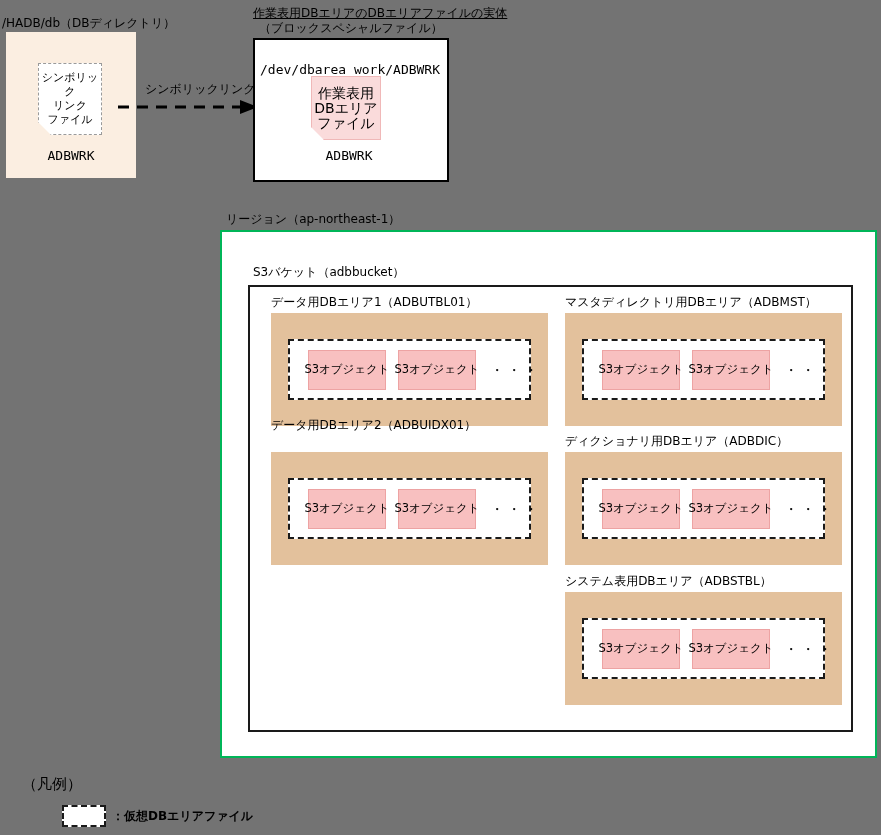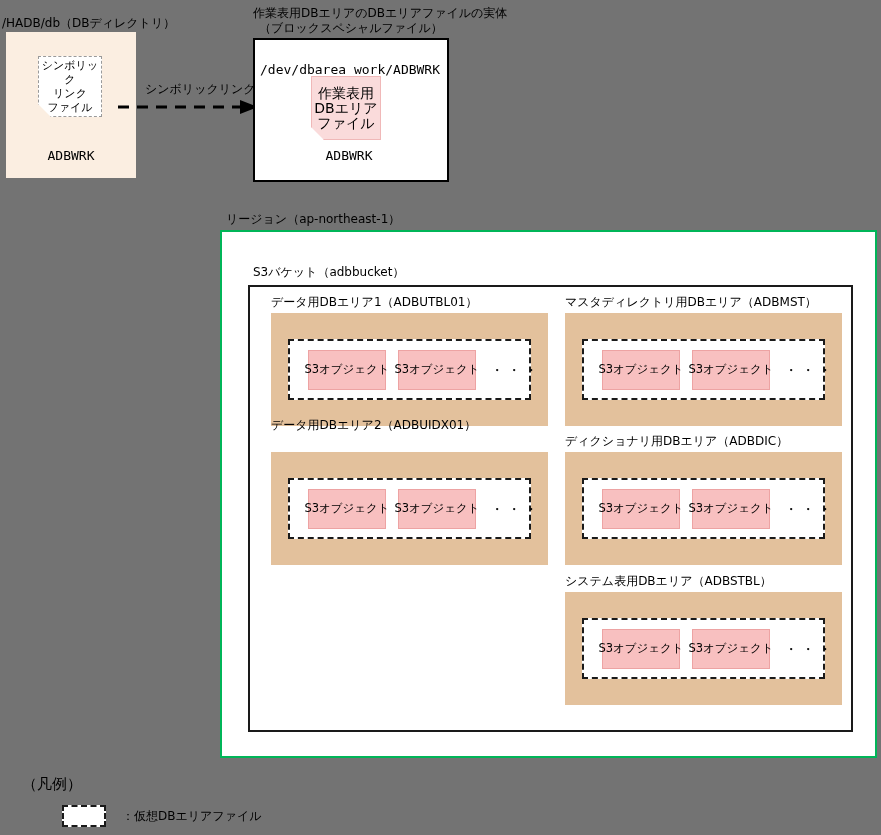--- a/index.html
+++ b/index.html
@@ -32,22 +32,22 @@
   
   #dbdir-box {
     position: absolute;
     left: 6px; top: 32px;
     width: 130px; height: 146px;
     background: #fbeee1;
   }
   
   #symlink-file {
     position: absolute;
-    left: 38px; top: 56px;
-    width: 64px; height: 61px;
+    left: 38px; top: 63px;
+    width: 64px; height: 72px;
   }
   .docshape {
     position: absolute;
     inset: 0;
     background: #ffffff;
     border: 1px dashed #9a9a9a;
     clip-path: polygon(0 0, 100% 0, 100% 100%, 13px 100%, 0 calc(100% - 13px));
   }
   .docshape.pink {
     background: #fadbdb;
@@ -134,21 +134,21 @@
 
   
   #legend-title { position: absolute; left: 22px; top: 775px; font-size: 15px; }
   #legend-row { position: absolute; left: 62px; top: 805px; display: flex; align-items: center; }
   #legend-swatch {
     width: 44px; height: 22px;
     border: 2px dashed #1a1a1a;
     background: #ffffff;
     box-sizing: border-box;
   }
-  #legend-text { margin-left: 16px; font-size: 12px; white-space: nowrap; }
+  #legend-text { margin-left: 6px; font-size: 12px; white-space: nowrap; font-weight: bold; }
 </style>
 </head>
 <body>
 
 <div id="canvas">
 
   <div class="lbl" style="left:2px; top:16px;">/HADB/db（DBディレクトリ）</div>
 
   <div id="dbdir-box"></div>
 
@@ -162,21 +162,21 @@
   </div>
 
   <div id="adbwrk-link-name" class="mono">ADBWRK</div>
 
   <div class="lbl" style="left:145px; top:82px;">シンボリックリンク</div>
   <svg id="symlink-arrow" viewBox="0 0 140 14">
     <line x1="0" y1="7" x2="124" y2="7" stroke="#000" stroke-width="3" stroke-dasharray="11,8"></line>
     <polygon points="122,0 140,7 122,14" fill="#000"></polygon>
   </svg>
 
-  <div class="lbl" style="left:253px; top:6px;">作業表用DBエリアのDBエリアファイルの実体</div>
+  <div class="lbl" style="left:253px; top:6px;text-decoration:underline;">作業表用DBエリアのDBエリアファイルの実体</div>
   <div class="lbl" style="left:259px; top:21px;">（ブロックスペシャルファイル）</div>
 
   <div id="blockfile-box"></div>
   <div id="devpath" class="mono">/dev/dbarea_work/ADBWRK</div>
 
   <div id="work-file">
     <div class="docshape pink"></div>
     <div class="doctext pinktxt">
       <span>作業表用</span>
       <span>DBエリア</span>

